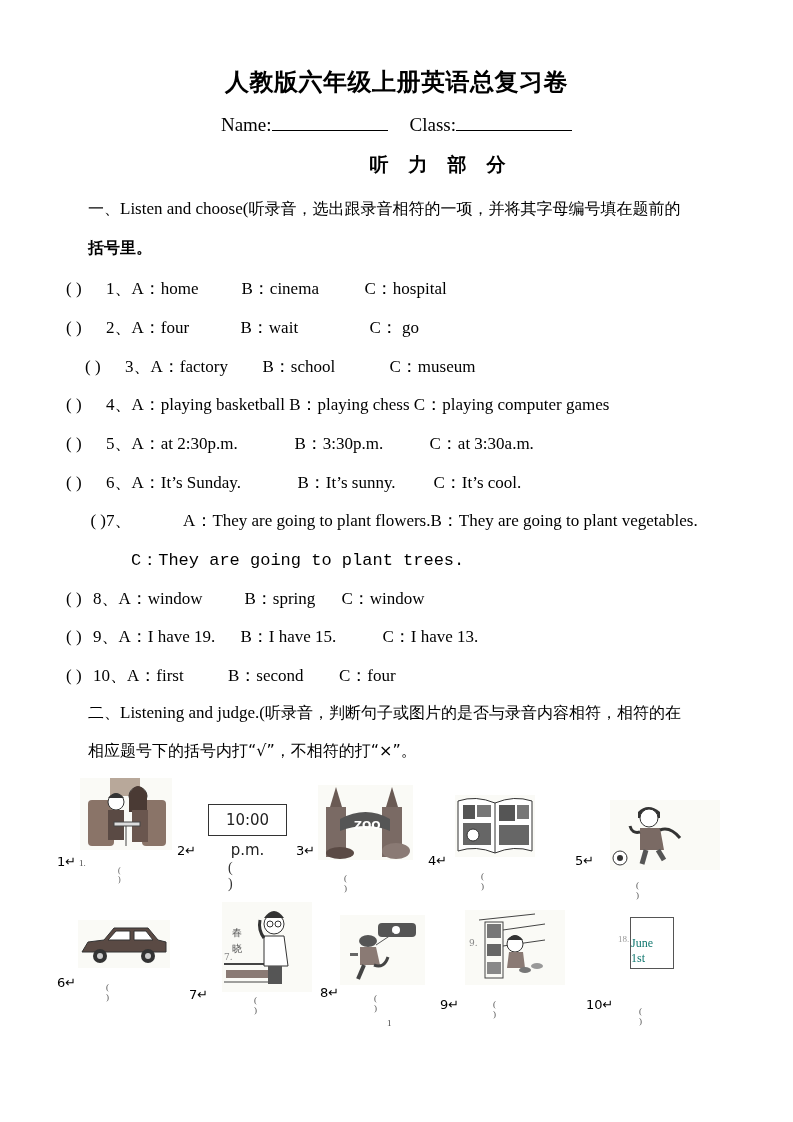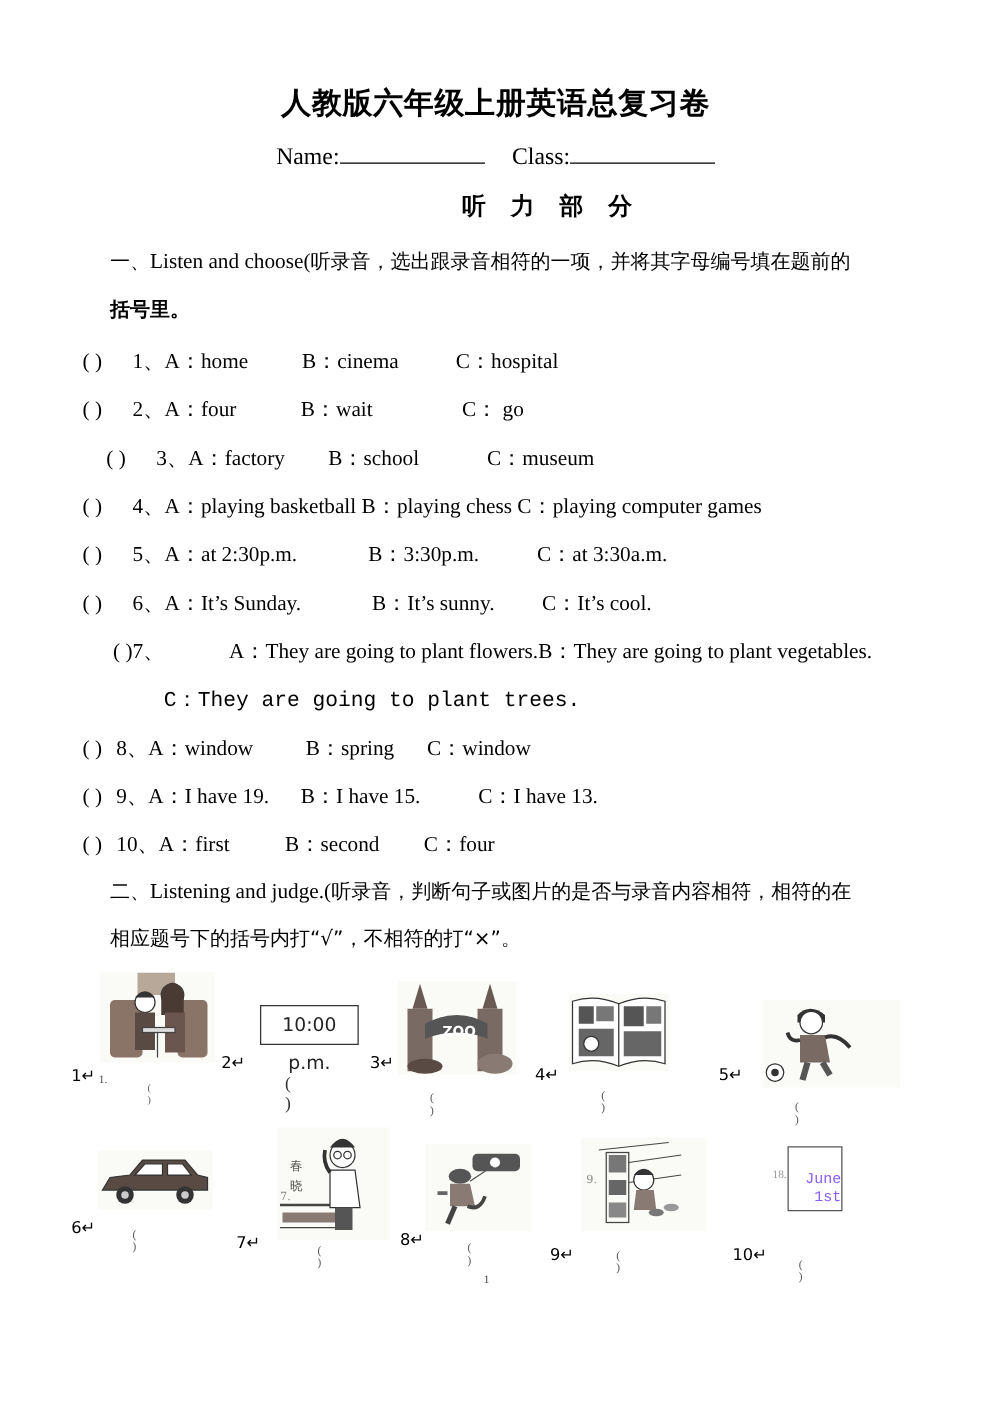--- a/index.html
+++ b/index.html
@@ -23,21 +23,21 @@
   .section-head span { display: inline-block; margin: 0 10px; }
   .instr { font-size: 17px; left: 57px; margin-left: 31px; }
   .instr .cn { font-family: "DejaVu Sans", sans-serif; font-size: 16px; }
   .q { font-size: 17px; left: 66px; }
   .q span { display: inline-block; }
   .pics { position: absolute; left: 0; top: 0; }
   .pic { position: absolute; background: #fafaf6; }
   .plabel { position: absolute; font-family: "DejaVu Sans", sans-serif; font-size: 13px; }
   .paren { position: absolute; font-size: 12px; color: #555; }
   .clock-box { position: absolute; border: 1.5px solid #333; background: #fff; font-family: "DejaVu Sans", sans-serif; font-size: 15px; text-align: center; line-height: 30px; color: #222; }
-  .cal-box { position: absolute; border: 1.5px solid #555; background: #fff; font-family: Liberation Mono, monospace; font-size: 12px; text-align: right; color: #8b5cf6; line-height: 15px; padding-top: 18px; }
+  .cal-box { position: absolute; border: 1.5px solid #555; background: #fff; font-family: Liberation Serif, serif; font-size: 12px; text-align: left; color: #0f766e; line-height: 15px; padding-top: 18px; }
   .smallmark { position: absolute; font-size: 9px; color: #444; }
 </style>
 </head>
 <body>
 
 <div class="abs title">人教版六年级上册英语总复习卷</div>
 
 <div class="abs namerow">
   <span>Name:</span><span class="blank"></span><span class="gap"></span><span>Class:</span><span class="blank"></span>
 </div>

